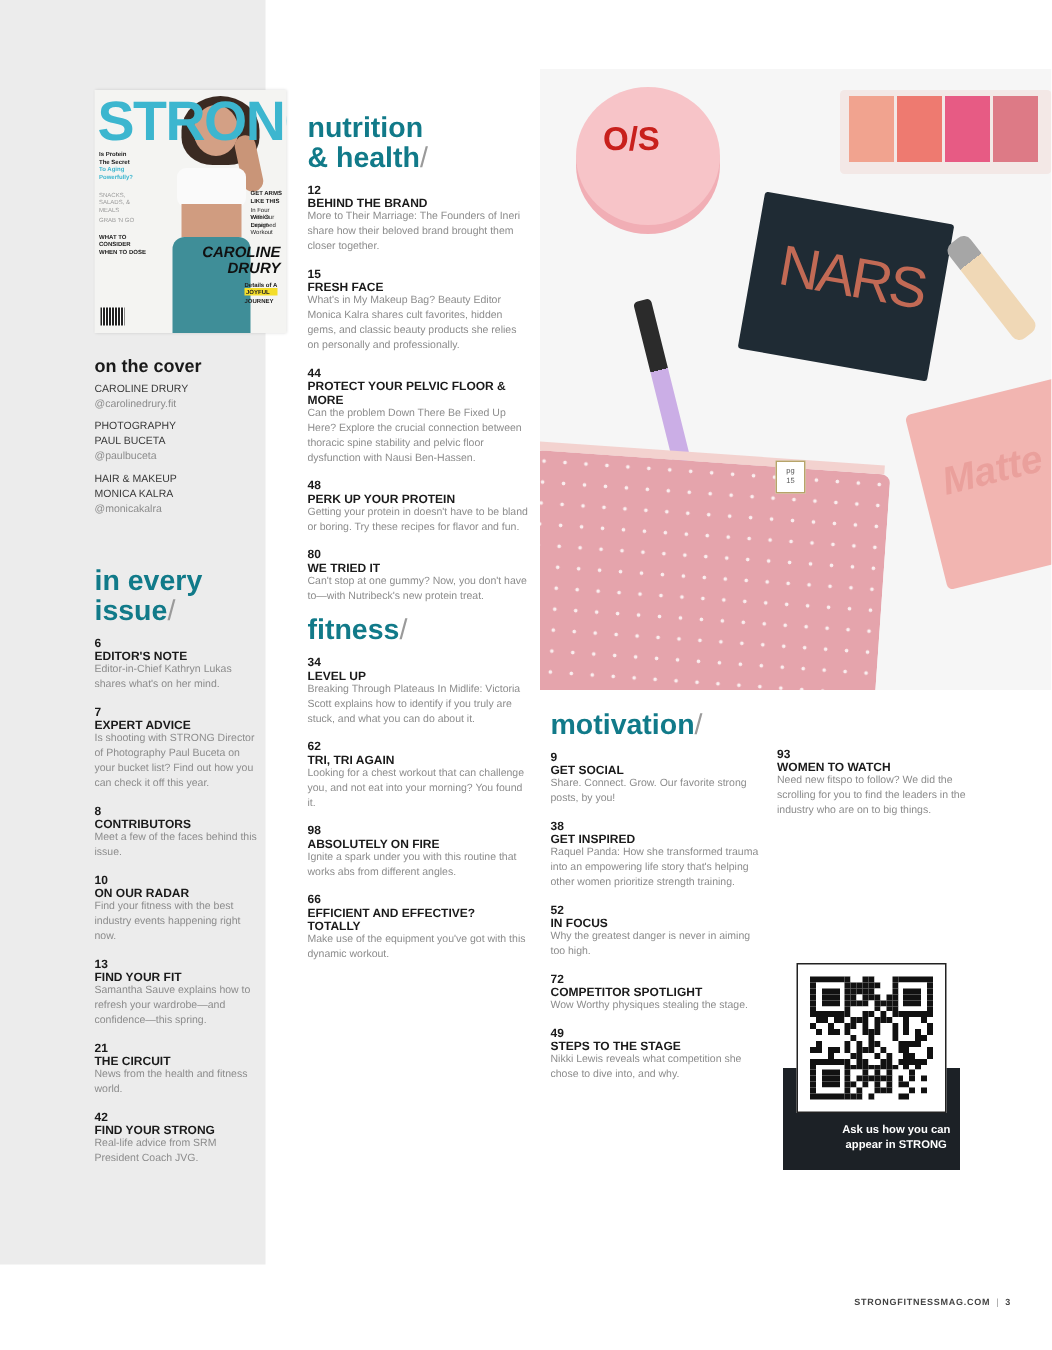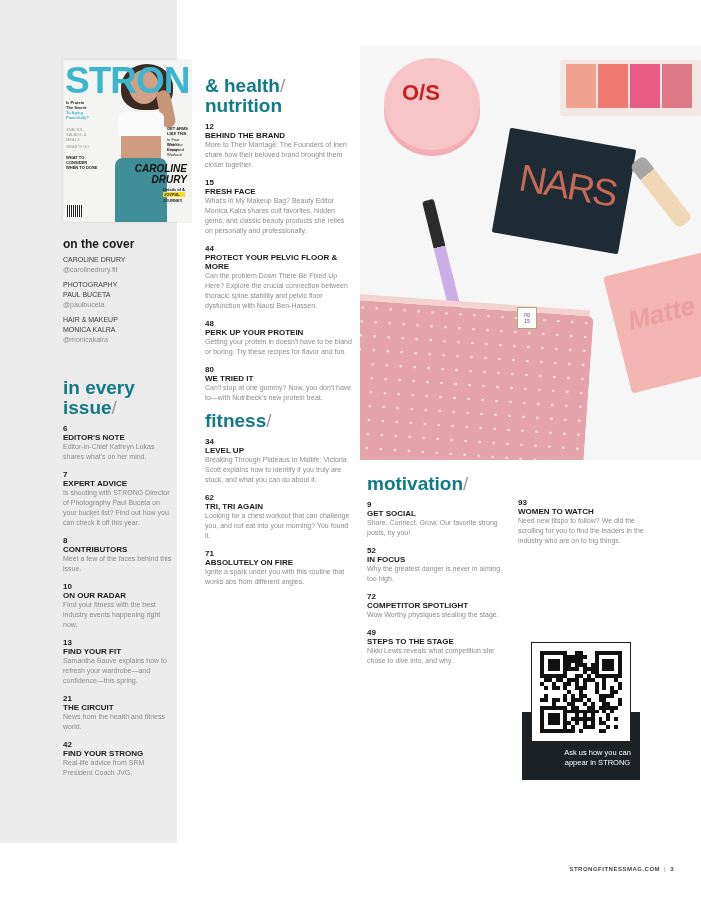--- a/index.html
+++ b/index.html
@@ -62,21 +62,21 @@
 
   .col-mot { position: absolute; left: 367px; top: 474px; width: 140px; }
   .col-mot .h-section { margin-bottom: 6px; }
   .col-right { position: absolute; left: 518px; top: 498px; width: 140px; }
 
   .qr-box { position: absolute; left: 531px; top: 642px; width: 100px; height: 140px; }
   .qr-frame { position: absolute; left: 0; top: 0; width: 100px; height: 100px; background: #fff; border: 1px solid #222; padding: 8px; z-index: 2; }
   .qr { width: 100%; height: 100%; display: grid; grid-template-columns: repeat(21, 1fr); grid-template-rows: repeat(21, 1fr); }
   .qr span { display: block; }
   .qr-band { position: absolute; left: -9px; top: 70px; width: 118px; height: 68px; background: #1c2126; padding-top: 36px; text-align: center; }
-  .qr-band div { color: #fff; font-weight: 400; font-size: 7.5px; line-height: 10px; margin-left: 33px; }
+  .qr-band div { color: #fff; font-weight: 700; font-size: 7.5px; line-height: 10px; margin-left: 33px; }
 
   .footer { position: absolute; right: 27px; top: 866px; font-size: 6px; font-weight: 700; color: #444; letter-spacing: 0.5px; }
   .footer .sep { color: #999; margin: 0 4px; font-weight: 400; }
 </style>
 </head>
 <body>
 
 <div class="sidebar"></div>
 
 <div class="cover">
@@ -165,22 +165,22 @@
     </div>
   <div class="entry">
       <div class="num">42</div>
       <div class="title">FIND YOUR STRONG</div>
       <div class="desc">Real-life advice from SRM President Coach JVG.</div>
     </div>
 </div>
 
 <div class="col-mid">
   <div class="h-section">
+    <div>nutrition</div>
     <div><span>&amp; health</span><span class="slash">/</span></div>
-    <div>nutrition</div>
   </div>
   <div class="entry">
       <div class="num">12</div>
       <div class="title">BEHIND THE BRAND</div>
       <div class="desc">More to Their Marriage: The Founders of Ineri share how their beloved brand brought them closer together.</div>
     </div>
   <div class="entry">
       <div class="num">15</div>
       <div class="title">FRESH FACE</div>
       <div class="desc">What's in My Makeup Bag? Beauty Editor Monica Kalra shares cult favorites, hidden gems, and classic beauty products she relies on personally and professionally.</div>
@@ -208,23 +208,28 @@
       <div class="num">34</div>
       <div class="title">LEVEL UP</div>
       <div class="desc">Breaking Through Plateaus In Midlife: Victoria Scott explains how to identify if you truly are stuck, and what you can do about it.</div>
     </div>
   <div class="entry">
       <div class="num">62</div>
       <div class="title">TRI, TRI AGAIN</div>
       <div class="desc">Looking for a chest workout that can challenge you, and not eat into your morning? You found it.</div>
     </div>
   <div class="entry">
-      <div class="num">71</div>
+      <div class="num">98</div>
       <div class="title">ABSOLUTELY ON FIRE</div>
       <div class="desc">Ignite a spark under you with this routine that works abs from different angles.</div>
+    </div>
+  <div class="entry">
+      <div class="num">66</div>
+      <div class="title">EFFICIENT AND EFFECTIVE? TOTALLY</div>
+      <div class="desc">Make use of the equipment you've got with this dynamic workout.</div>
     </div>
 </div>
 
 <div class="photo">
   <div class="ph compact"></div>
   <div class="ph compact-logo">O/S</div>
   <div class="ph palette">
     <div class="pal-sw" style="left:6px;background:#f1a38f;"></div>
     <div class="pal-sw" style="left:38px;background:#ee7a70;"></div>
     <div class="pal-sw" style="left:70px;background:#e75b84;"></div>
@@ -249,20 +254,25 @@
 <div class="col-mot">
   <div class="h-section">
     <span>motivation</span><span class="slash">/</span>
   </div>
   <div class="entry">
       <div class="num">9</div>
       <div class="title">GET SOCIAL</div>
       <div class="desc">Share. Connect. Grow. Our favorite strong posts, by you!</div>
     </div>
   <div class="entry">
+      <div class="num">38</div>
+      <div class="title">GET INSPIRED</div>
+      <div class="desc">Raquel Panda: How she transformed trauma into an empowering life story that's helping other women prioritize strength training.</div>
+    </div>
+  <div class="entry">
       <div class="num">52</div>
       <div class="title">IN FOCUS</div>
       <div class="desc">Why the greatest danger is never in aiming too high.</div>
     </div>
   <div class="entry">
       <div class="num">72</div>
       <div class="title">COMPETITOR SPOTLIGHT</div>
       <div class="desc">Wow Worthy physiques stealing the stage.</div>
     </div>
   <div class="entry">

